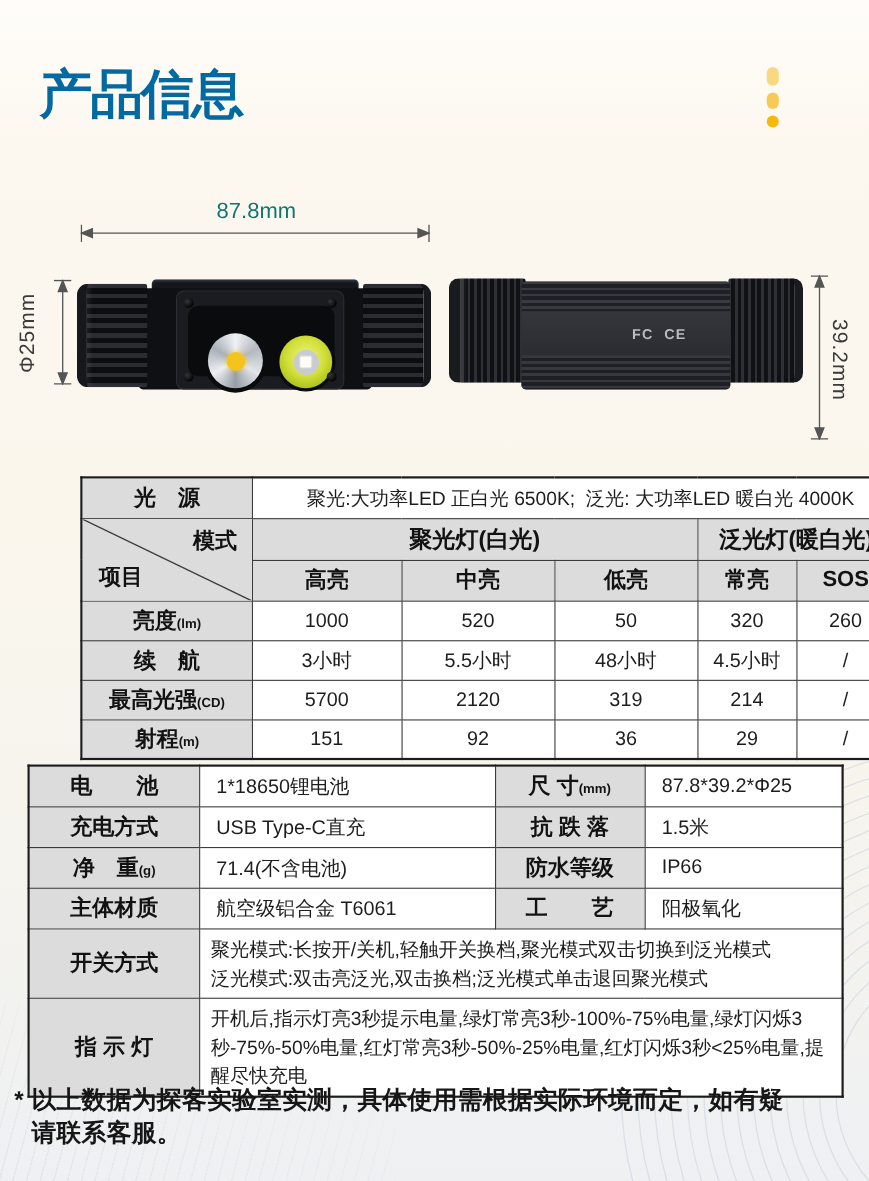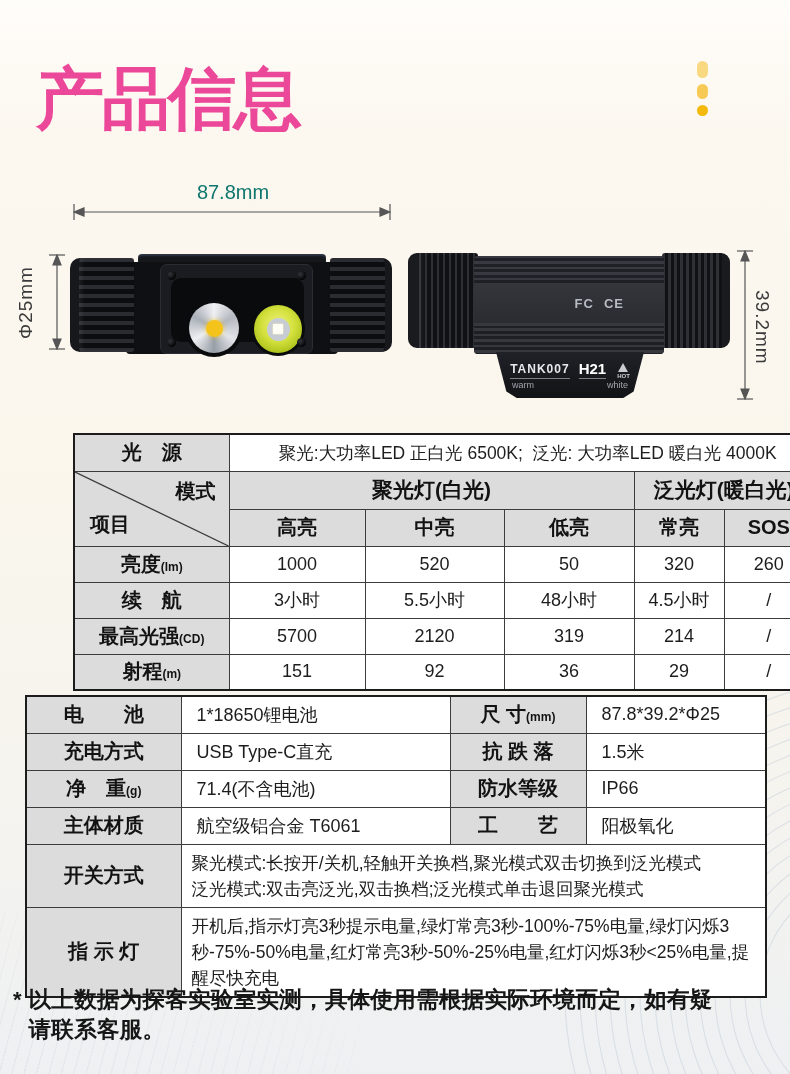--- a/index.html
+++ b/index.html
@@ -15,21 +15,21 @@
   .waves { position:absolute; left:0; top:614px; width:790px; height:460px; pointer-events:none; }
   .stripes-bl {
     position:absolute; left:-20px; bottom:-12px; width:380px; height:175px; pointer-events:none;
     background:repeating-linear-gradient(105deg, rgba(175,188,205,.38) 0 1.3px, transparent 1.3px 12px);
     opacity:.55;
     -webkit-mask-image:linear-gradient(25deg, rgba(0,0,0,.95), transparent 78%);
     mask-image:linear-gradient(25deg, rgba(0,0,0,.95), transparent 78%);
   }
 
   
-  .page-title { left:36px; top:54px; font-size:68px; font-weight:900; color:#ec4899; letter-spacing:-2px; }
+  .page-title { left:36px; top:54px; font-size:48px; font-weight:900; color:#0369a1; letter-spacing:-2px; }
   .dots { left:696px; top:61px; width:12px; display:flex; flex-direction:column; align-items:center; gap:6px; }
   .dot-pill1 { width:11px; height:17px; border-radius:6px; background:#f8d981; }
   .dot-pill2 { width:11px; height:15px; border-radius:6px; background:#f6ca55; }
   .dot-round { width:11px; height:11px; border-radius:50%; background:#f4b90a; }
 
   
   .dim-svg line, .dim-svg polygon { stroke:#555; fill:#555; stroke-width:1.2; }
   .dim-text { color:#0f766e; font-size:20px; }
   .w-label { left:173px; top:181px; width:120px; text-align:center; }
   .dia-label { left:15px; top:257px; height:92px; writing-mode:vertical-rl; transform:rotate(180deg);
@@ -192,34 +192,20 @@
   <div class="ls-capL"></div>
   <div class="ls-capR"></div>
   <div class="ls-body">
     <div class="ls-rtop"></div>
     <div class="ls-mid">
       <span class="cert">FC</span>
       <span class="cert">CE</span>
     </div>
     <div class="ls-rbot"></div>
   </div>
-  <div class="ls-bracket">
-    <div class="brand-row">
-      <span class="brand">TANK007</span>
-      <span class="model">H21</span>
-      <span class="hot-wrap">
-        <span class="hot-tri"></span>
-        <span class="hot-txt">HOT</span>
-      </span>
-    </div>
-    <div class="sub-row">
-      <span>warm</span>
-      <span>white</span>
-    </div>
-  </div>
 </div>
 <svg class="abs dim-svg" style="left:737px;top:250px" width="16" height="150">
   <line x1="0" y1="1" x2="16" y2="1"></line>
     <line x1="0" y1="149" x2="16" y2="149"></line>
   <line x1="8" y1="10" x2="8" y2="140"></line>
   <polygon points="8,1 4,11 12,11"></polygon>
     <polygon points="8,149 4,139 12,139"></polygon>
 </svg>
 <div class="abs h-label">39.2mm</div>
 

